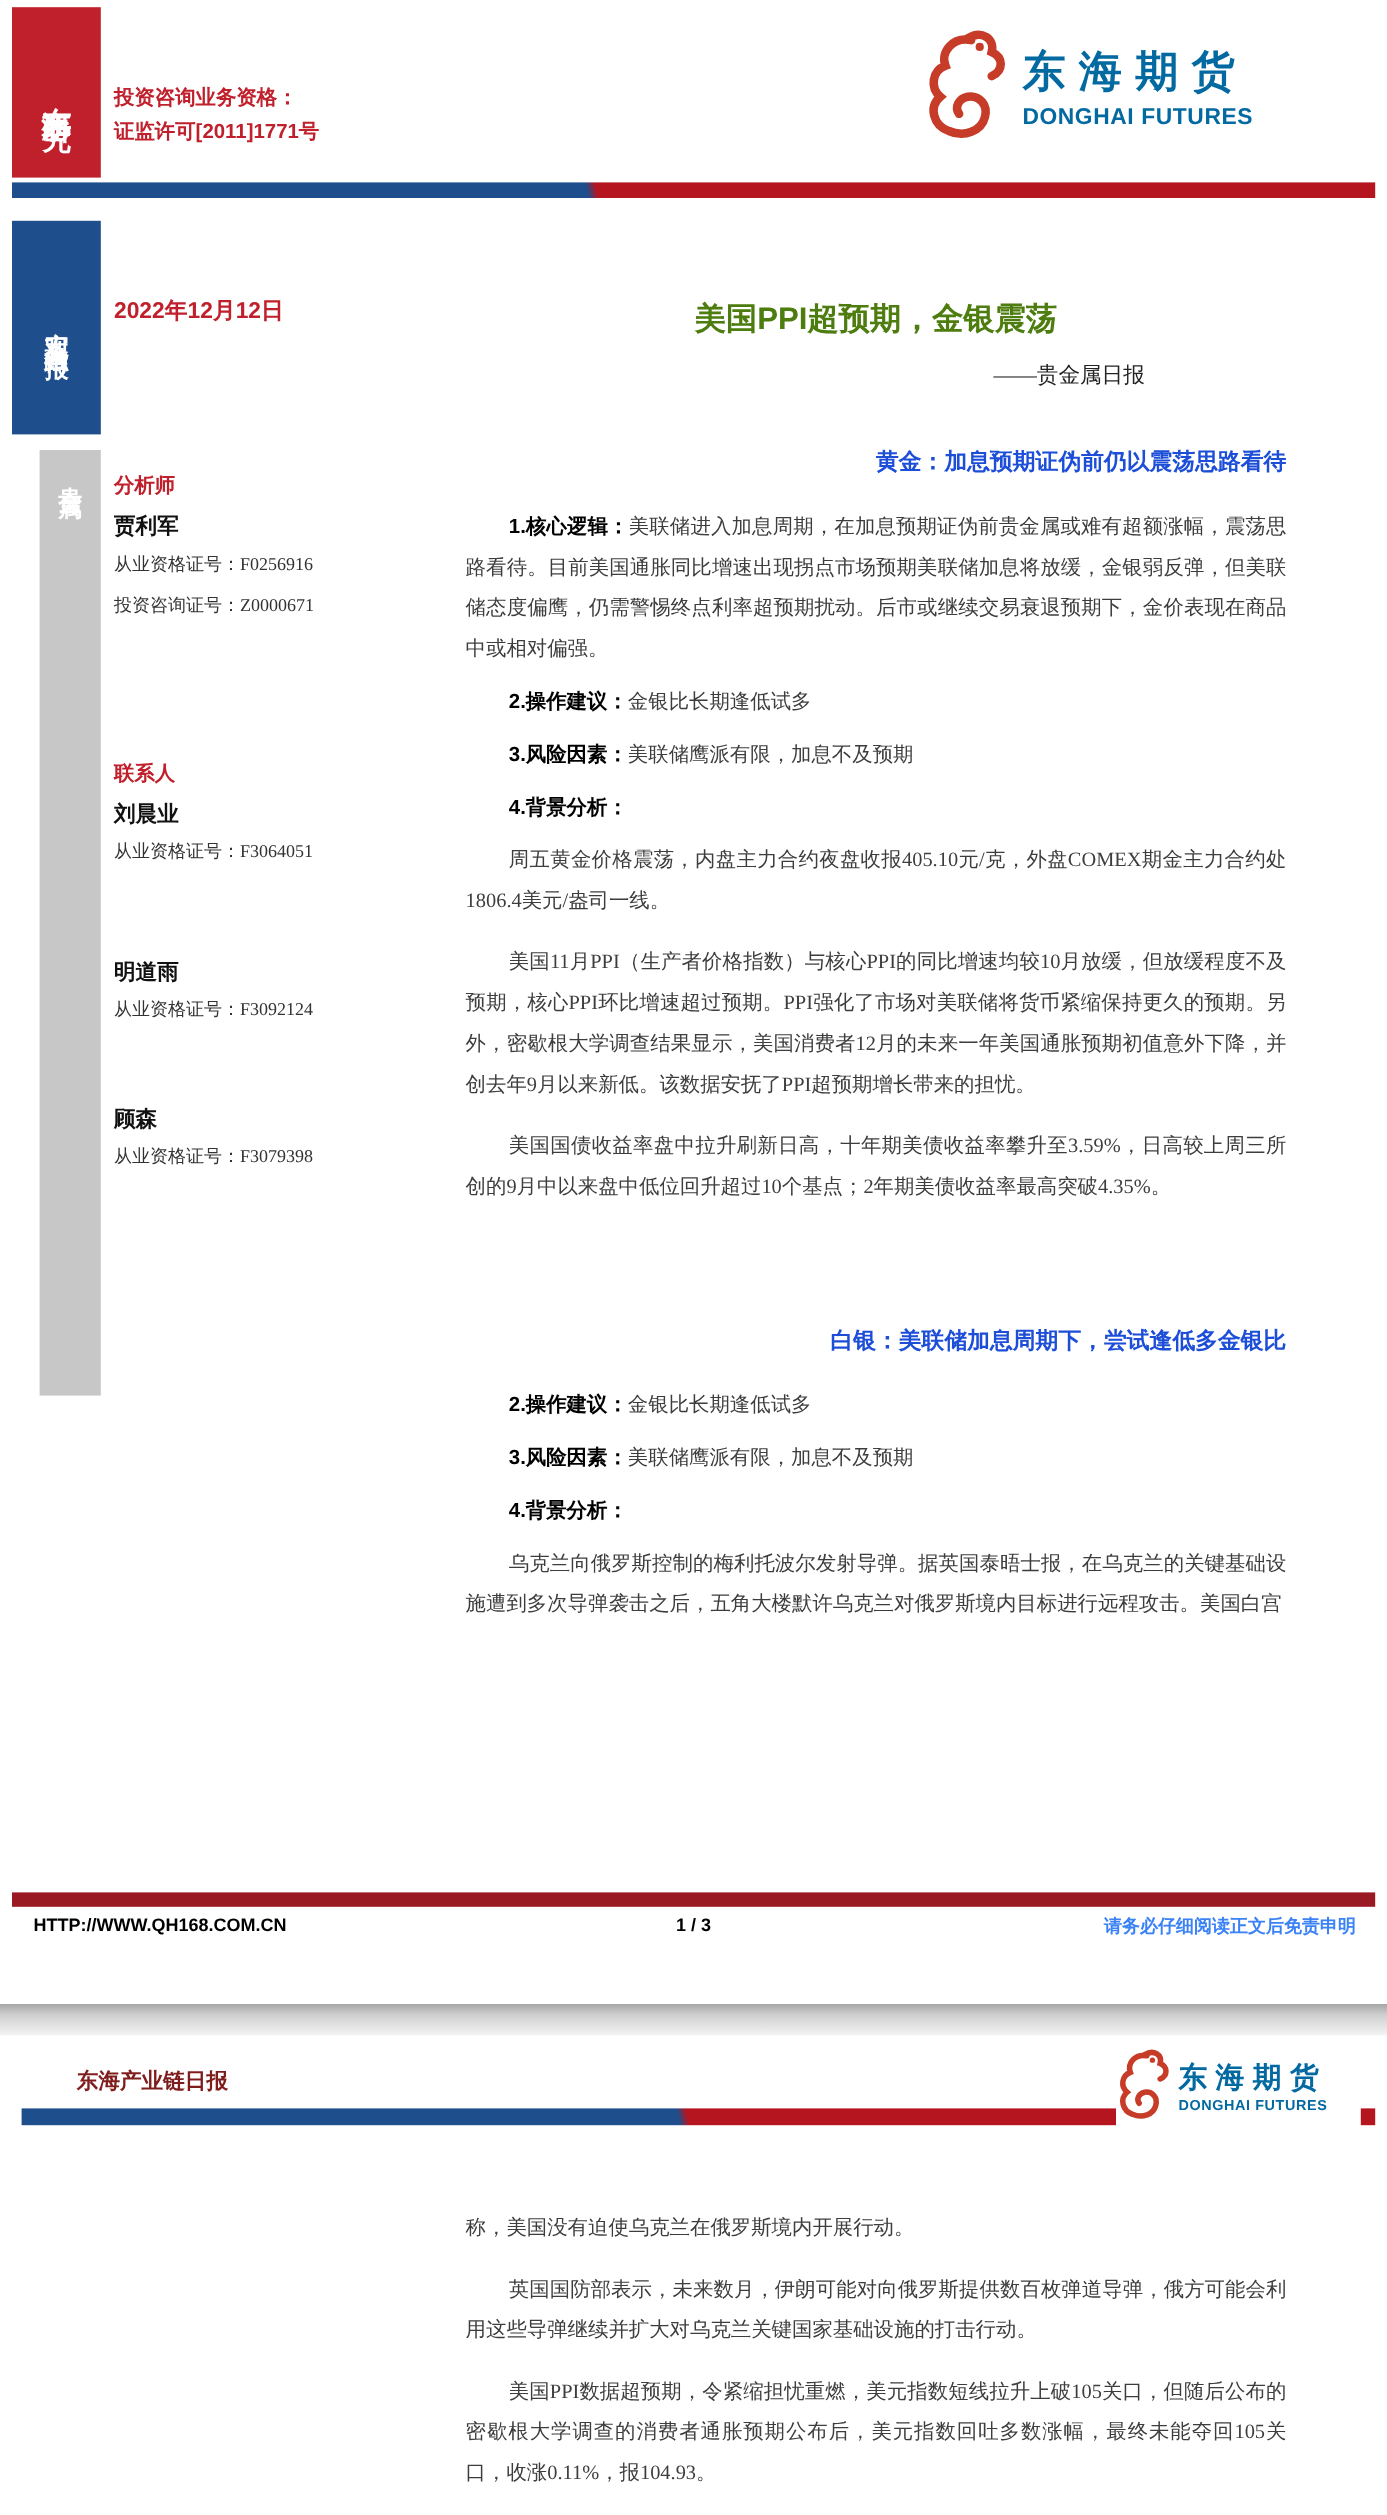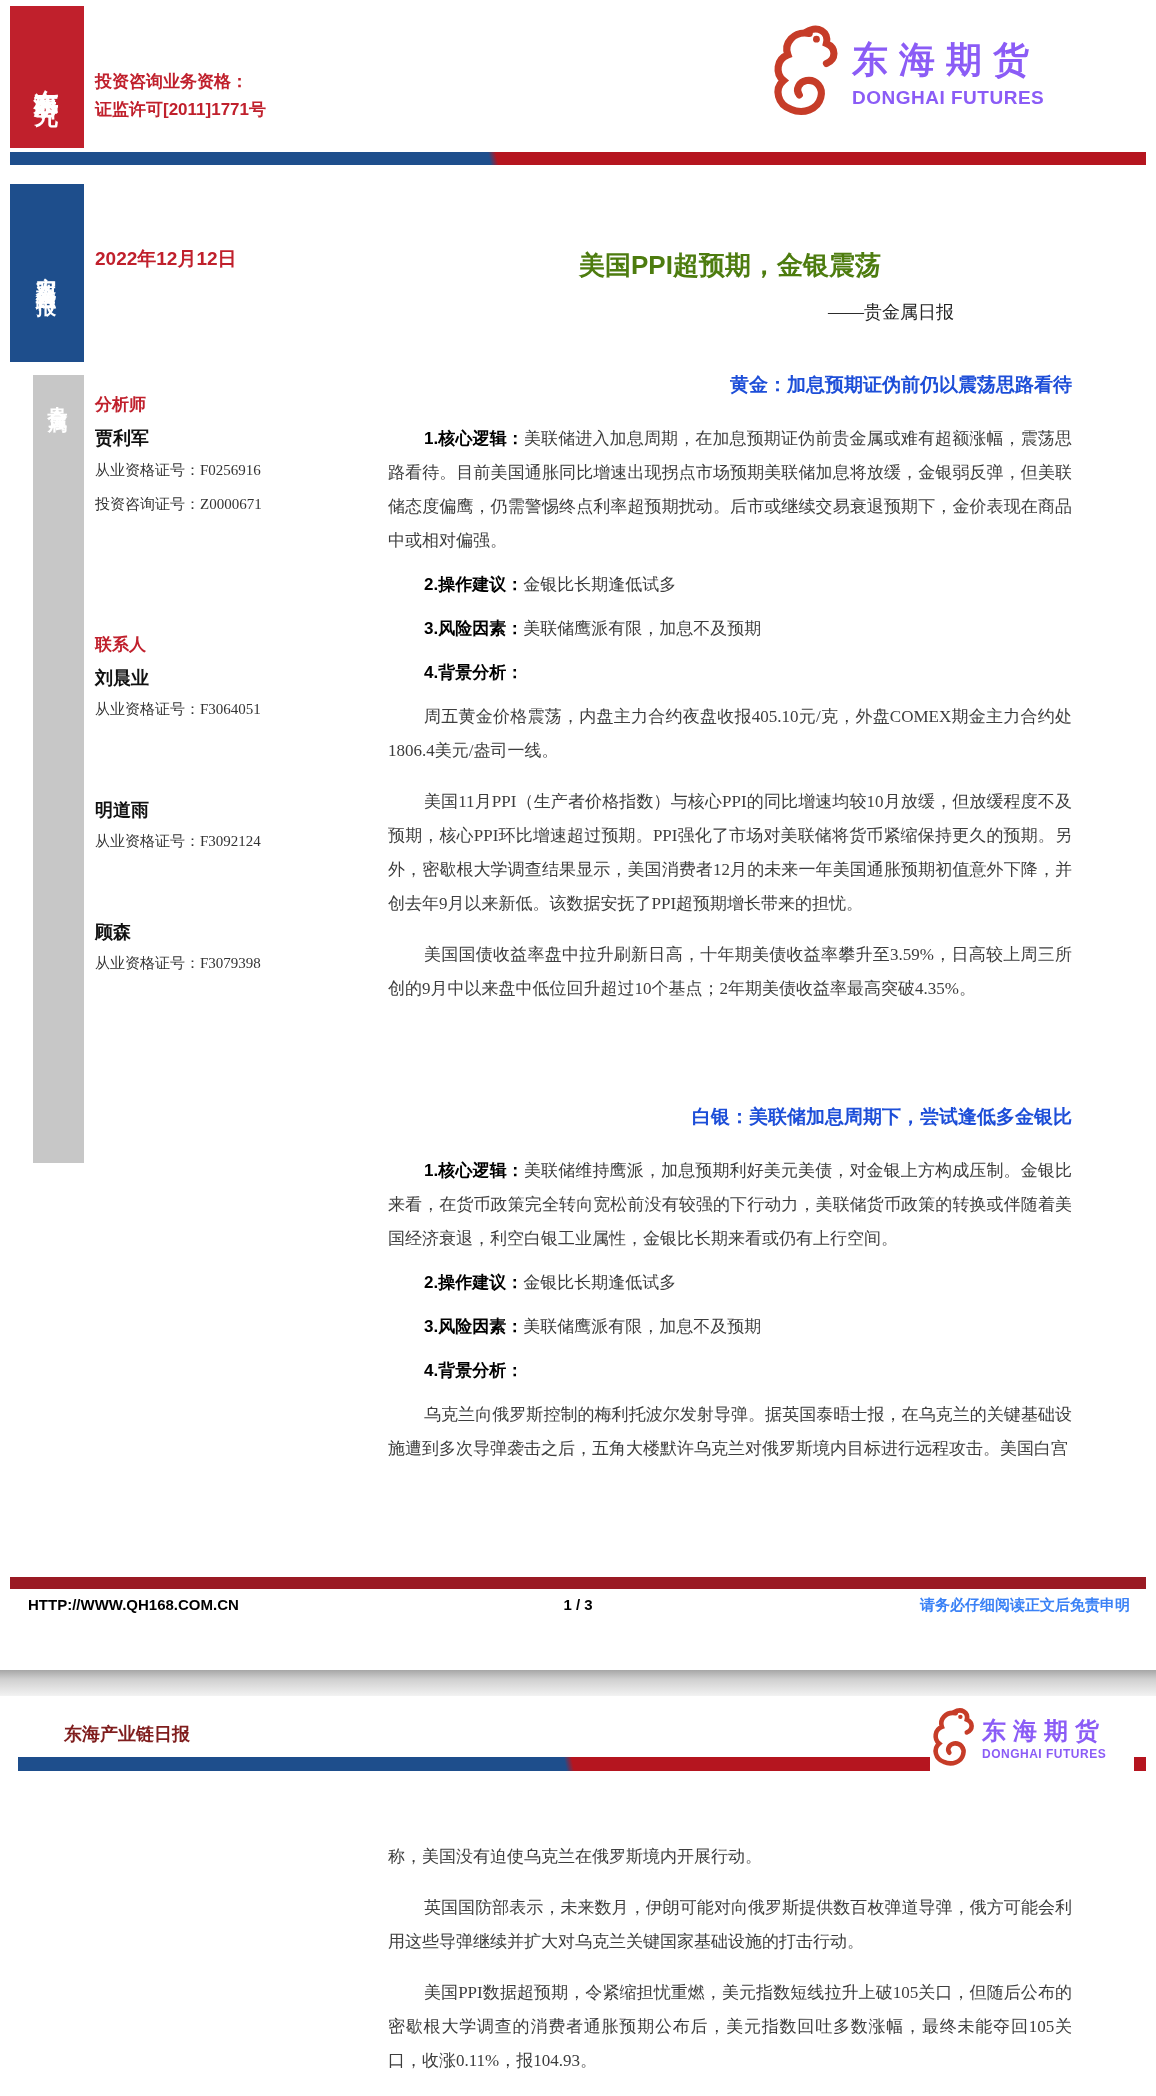--- a/index.html
+++ b/index.html
@@ -14,21 +14,21 @@
   .red-box { position:absolute; left:10px; top:6px; width:74px; height:142px;
     background:#c0202c; display:flex; align-items:center; justify-content:center; }
   .red-box .vtext { font-size:25px; letter-spacing:4px; }
 
   .qual { position:absolute; left:95px; top:68px; color:#c0202c; font-weight:bold;
     font-size:17px; line-height:28px; }
 
   .logo { position:absolute; display:flex; align-items:center; }
   .logo-p1 { left:768px; top:22px; }
   .logo svg { display:block; flex:0 0 auto; }
-  .logo-txt { margin-left:10px; color:#8b5cf6; }
+  .logo-txt { margin-left:10px; color:#0369a1; }
   .logo-cn { font-family:"Liberation Serif","DejaVu Serif",serif; font-weight:bold; white-space:nowrap; }
   .logo-p1 .logo-cn { font-size:36px; letter-spacing:11px; }
   .logo-en { font-weight:bold; letter-spacing:0.5px; white-space:nowrap; }
   .logo-p1 .logo-en { font-size:19px; margin-top:2px; }
 
   .bar-p1 { position:absolute; left:10px; top:152px; width:1136px; height:13px;
     background:linear-gradient(78deg,#1e4e8c 0 42.2%,#b5151f 42.9% 100%); }
 
   .blue-box { position:absolute; left:10px; top:184px; width:74px; height:178px;
     background:#1e4e8c; display:flex; align-items:center; justify-content:center; }
@@ -141,21 +141,20 @@
     <p class="item"><b>2.操作建议：</b><span>金银比长期逢低试多</span></p>
     <p class="item"><b>3.风险因素：</b><span>美联储鹰派有限，加息不及预期</span></p>
     <p class="item"><b>4.背景分析：</b><span></span></p>
     <p class="para">周五黄金价格震荡，内盘主力合约夜盘收报405.10元/克，外盘COMEX期金主力合约处1806.4美元/盎司一线。</p>
     <p class="para">美国11月PPI（生产者价格指数）与核心PPI的同比增速均较10月放缓，但放缓程度不及预期，核心PPI环比增速超过预期。PPI强化了市场对美联储将货币紧缩保持更久的预期。另外，密歇根大学调查结果显示，美国消费者12月的未来一年美国通胀预期初值意外下降，并创去年9月以来新低。该数据安抚了PPI超预期增长带来的担忧。</p>
     <p class="para">美国国债收益率盘中拉升刷新日高，十年期美债收益率攀升至3.59%，日高较上周三所创的9月中以来盘中低位回升超过10个基点；2年期美债收益率最高突破4.35%。</p>
   </div>
 
   <div class="col silver-col">
     <h2>白银：美联储加息周期下，尝试逢低多金银比</h2>
-    <p class="item"><b>1.核心逻辑：</b><span>美联储维持鹰派，加息预期利好美元美债，对金银上方构成压制。金银比来看，在货币政策完全转向宽松前没有较强的下行动力，美联储货币政策的转换或伴随着美国经济衰退，利空白银工业属性，金银比长期来看或仍有上行空间。</span></p>
     <p class="item"><b>2.操作建议：</b><span>金银比长期逢低试多</span></p>
     <p class="item"><b>3.风险因素：</b><span>美联储鹰派有限，加息不及预期</span></p>
     <p class="item"><b>4.背景分析：</b><span></span></p>
     <p class="para">乌克兰向俄罗斯控制的梅利托波尔发射导弹。据英国泰晤士报，在乌克兰的关键基础设施遭到多次导弹袭击之后，五角大楼默许乌克兰对俄罗斯境内目标进行远程攻击。美国白宫</p>
   </div>
 
   <div class="footer-bar"></div>
   <div class="footer-url">HTTP://WWW.QH168.COM.CN</div>
   <div class="footer-page">1 / 3</div>
   <div class="footer-disc">请务必仔细阅读正文后免责申明</div>

